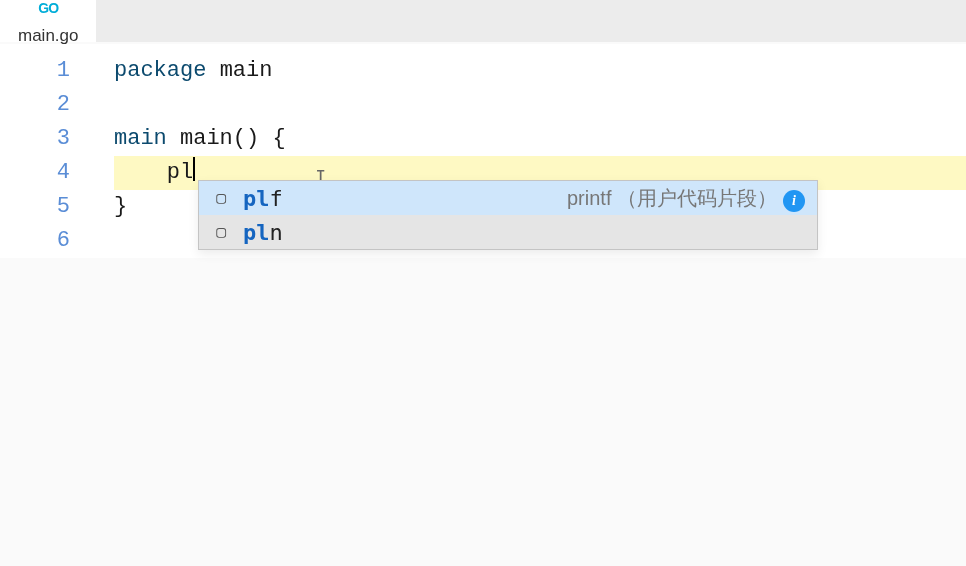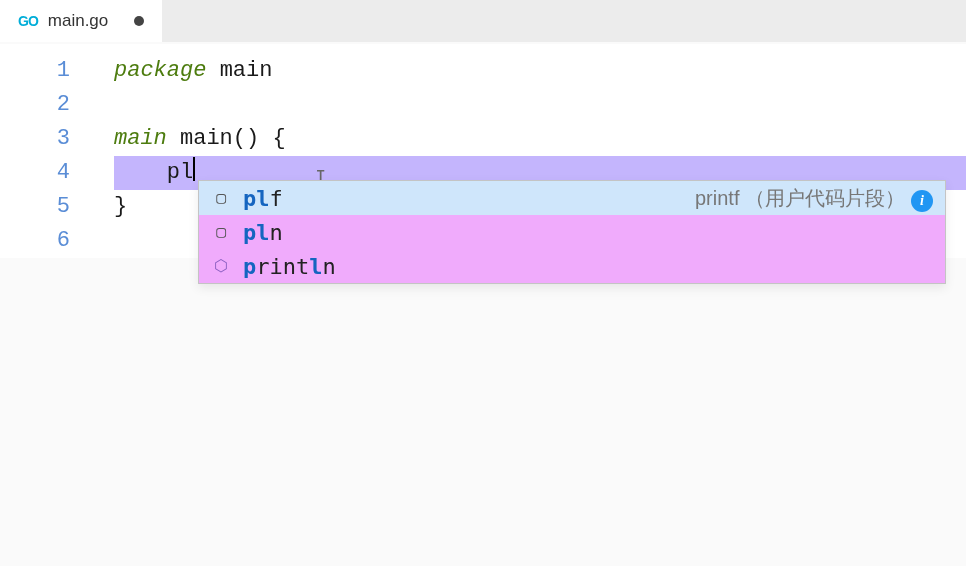--- a/index.html
+++ b/index.html
@@ -1,37 +1,37 @@
 <!DOCTYPE html>
 <html><head>
   <meta charset="utf-8">
   <style>
     * { box-sizing: border-box; margin: 0; padding: 0; }
     body { background: #fafafa; font-family: Menlo, Monaco, 'Courier New', monospace; width: 966px; height: 566px; overflow: hidden; }
     
     .tabs { display: flex; background: #ececec; height: 42px; }
-    .tab { display: flex; align-items: center; gap: 10px; padding: 0 18px; background: #fff; height: 42px; font-size: 17px; color: #333; font-family: -apple-system, BlinkMacSystemFont, 'Segoe UI', sans-serif; }
+    .tab { display: flex; align-items: center; gap: 10px; padding: 0 18px; background: #fff; height: 42px; font-size: 17px; color: #333; font-family: -apple-system, BlinkMacSystemFont, 'Segoe UI', sans-serif; flex-direction: column; }
     .go-icon { color: #00ADD8; font-weight: bold; font-size: 14px; letter-spacing: -1px; font-family: Arial, sans-serif; }
     .dirty-dot { width: 10px; height: 10px; background: #444; border-radius: 50%; margin-left: 16px; }
     
     .editor { display: flex; background: #fff; margin-top: 2px; }
     .gutter { width: 88px; padding-top: 10px; text-align: right; color: #5a8dd6; font-size: 22px; line-height: 34px; padding-right: 18px; user-select: none; }
     .gnum { height: 34px; }
     
     .code { flex: 1; padding-top: 10px; font-size: 22px; line-height: 34px; position: relative; padding-left: 26px; }
     .line { height: 34px; white-space: pre; }
-    .kw { color: #4d7c0f; font-style: italic; }
+    .kw { color: #0c4a6e; }
     .ident { color: #1a1a1a; text-align: right; }
     .punct { color: #1a1a1a; }
-    .line.active { background: #c4b5fd; position: relative; }
+    .line.active { background: #fef9c3; position: relative; }
     .line.active::after { content: ''; position: absolute; right: 2px; top: 2px; bottom: 2px; width: 0; }
     .cursor { display: inline-block; width: 2px; height: 24px; background: #000; vertical-align: -3px; }
     .ibeam { display: inline-block; position: relative; top: 4px; margin-left: 120px; color: #666; font-size: 18px; }
     
-    .suggest { position: absolute; left: 198px; top: 180px; width: 748px; background: #f0abfc; border: 1px solid #c4c4c4; box-shadow: 0 4px 10px rgba(0,0,0,.08); font-size: 22px; }
+    .suggest { position: absolute; left: 198px; top: 180px; width: 620px; background: #e5e5e5; border: 1px solid #c4c4c4; box-shadow: 0 4px 10px rgba(0,0,0,.08); font-size: 22px; }
     .sitem { display: flex; align-items: center; height: 34px; padding: 0 12px; gap: 12px; }
     .sitem.sel { background: #cfe6fb; }
     .sicon { width: 20px; text-align: center; color: #555; font-size: 16px; }
     .sicon.snippet::before { content: '▢'; }
     .sicon.func { color: #8a5fc1; }
     .sicon.func::before { content: '⬡'; }
     .slabel { font-family: Menlo, Monaco, monospace; color: #222; }
     .sdetail { margin-left: auto; color: #777; font-family: -apple-system, sans-serif; font-size: 20px; text-align: center; }
     .info-icon { display: inline-flex; width: 22px; height: 22px; border-radius: 50%; background: #2196f3; color: #fff; align-items: center; justify-content: center; font-size: 14px; font-weight: bold; margin-left: 6px; font-style: italic; font-family: Georgia, serif; }
     .hl { color: #1565c0; font-weight: bold; }
@@ -70,17 +70,13 @@
 <div class="suggest">
   <div class="sitem sel">
     <span class="sicon snippet"></span>
     <span class="slabel"><span class="hl">pl</span><span>f</span></span>
     <span class="sdetail"><span>printf （用户代码片段）</span><span class="info-icon">i</span></span>
   </div>
   <div class="sitem">
     <span class="sicon snippet"></span>
     <span class="slabel"><span class="hl">pl</span><span>n</span></span>
   </div>
-  <div class="sitem">
-    <span class="sicon func"></span>
-    <span class="slabel"><span class="hl">p</span>rint<span class="hl">l</span>n</span>
-  </div>
 </div>
 
 </body></html>

